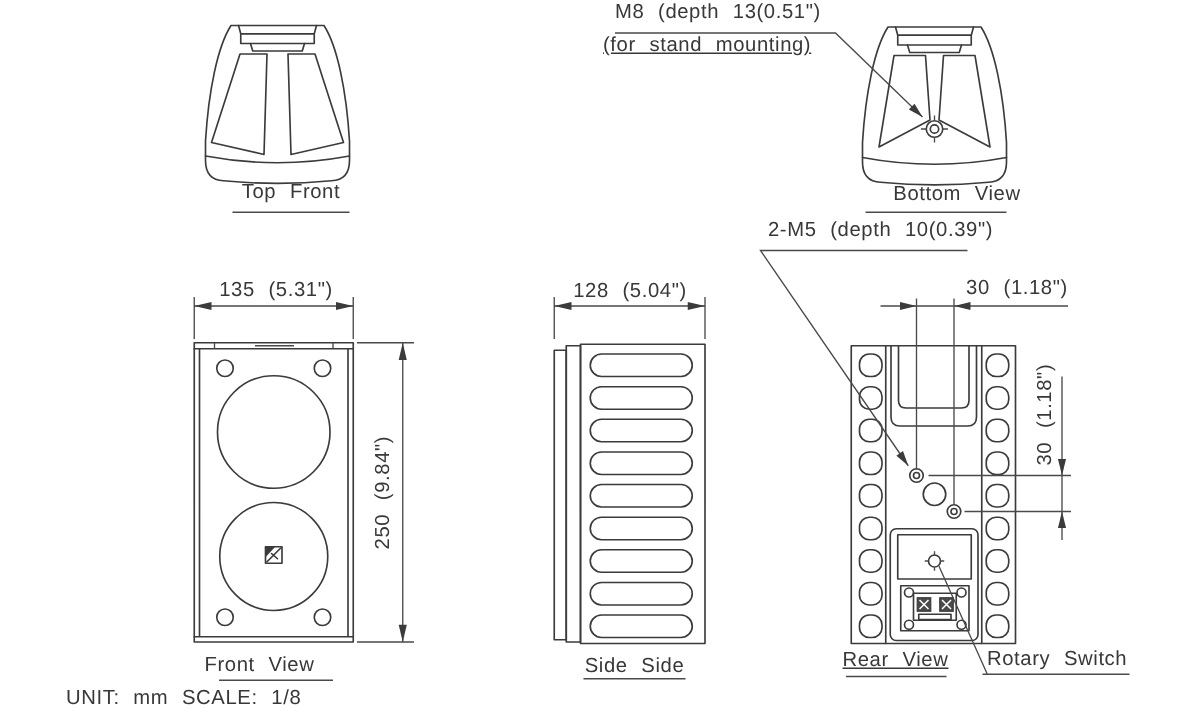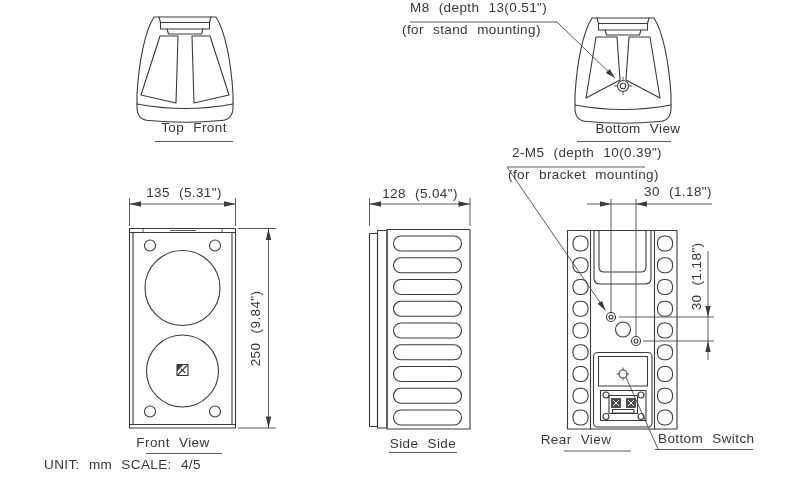--- a/index.html
+++ b/index.html
@@ -181,33 +181,32 @@
 
     <path class="thin" d="M155,141.5 L233,141.5"></path>
     <path class="thin" d="M577,141.5 L671,141.5"></path>
     <path class="thin" d="M146,453.5 L222,453.5"></path>
     <path class="thin" d="M389,452.5 L457,452.5"></path>
     <path class="thin" d="M564,451 L631,451"></path>
   </g>
 </svg>
 
   <span class="lbl" style="left:410px;top:1px;">M8 (depth 13(0.51")</span>
-  <span class="lbl" style="left:402px;top:23px;">(for stand mounting)</span>
+  <span class="lbl" style="left:402px;top:23px;text-decoration:underline;">(for stand mounting)</span>
 
   <span class="lbl center" style="left:149px;top:121px;width:90px;">Top Front</span>
   <span class="lbl center" style="left:588px;top:122px;width:100px;">Bottom View</span>
 
   <span class="lbl" style="left:512px;top:146px;">2-M5 (depth 10(0.39")</span>
-  <span class="lbl" style="left:508px;top:168px;">(for bracket mounting)</span>
 
   <span class="lbl center" style="left:132px;top:186px;width:104px;">135 (5.31")</span>
   <span class="lbl center" style="left:368px;top:187px;width:104px;">128 (5.04")</span>
   <span class="lbl center" style="left:640px;top:185px;width:76px;">30 (1.18")</span>
   <span class="lbl center rot" style="left:196px;top:321px;width:120px;">250 (9.84")</span>
   <span class="lbl center rot" style="left:637px;top:269px;width:120px;">30 (1.18")</span>
 
   <span class="lbl center" style="left:123px;top:436px;width:100px;">Front View</span>
   <span class="lbl center" style="left:373px;top:437px;width:100px;">Side Side</span>
-  <span class="lbl center" style="left:526px;top:433px;width:100px;">Rear View</span>
-  <span class="lbl" style="left:658px;top:432px;">Bottom Switch</span>
-
-  <span class="lbl" style="left:44px;top:458px;">UNIT: mm SCALE: 4/5</span>
+  <span class="lbl center" style="left:547px;top:433px;width:100px;text-decoration:underline;">Rear View</span>
+  <span class="lbl" style="left:658px;top:432px;">Rotary Switch</span>
+
+  <span class="lbl" style="left:44px;top:458px;">UNIT: mm SCALE: 1/8</span>
 </div>
 
 </body></html>

